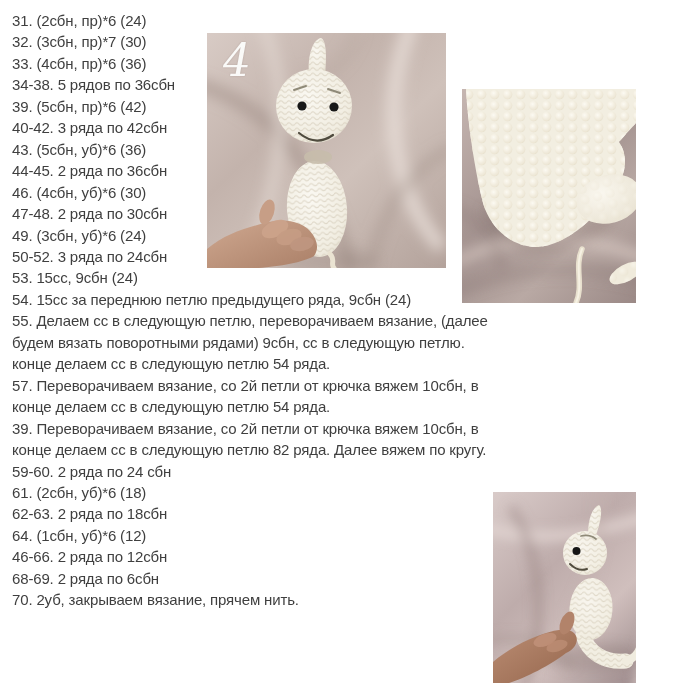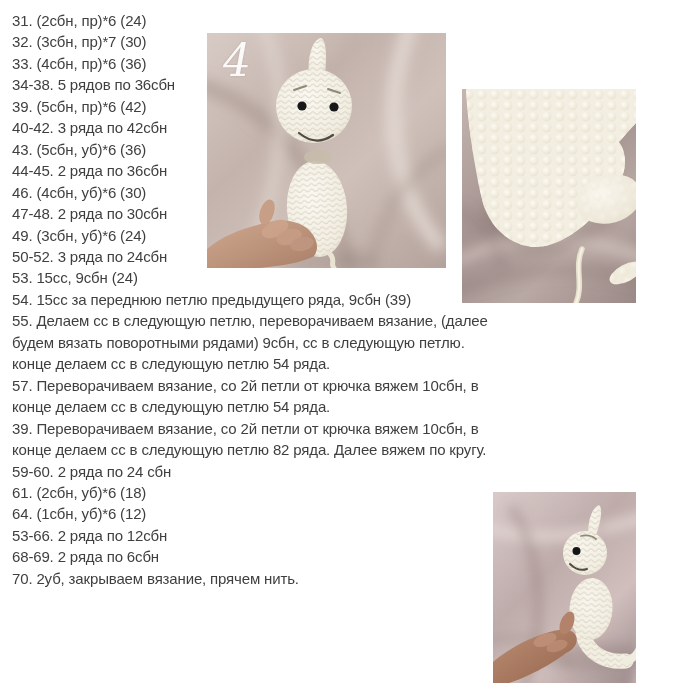--- a/index.html
+++ b/index.html
@@ -40,32 +40,33 @@
       <div class="line">34-38. 5 рядов по 36сбн</div>
       <div class="line">39. (5сбн, пр)*6 (42)</div>
       <div class="line">40-42. 3 ряда по 42сбн</div>
       <div class="line">43. (5сбн, уб)*6 (36)</div>
       <div class="line">44-45. 2 ряда по 36сбн</div>
       <div class="line">46. (4сбн, уб)*6 (30)</div>
       <div class="line">47-48. 2 ряда по 30сбн</div>
       <div class="line">49. (3сбн, уб)*6 (24)</div>
       <div class="line">50-52. 3 ряда по 24сбн</div>
       <div class="line">53. 15сс, 9сбн (24)</div>
-      <div class="line">54. 15сс за переднюю петлю предыдущего ряда, 9сбн (39)</div>
+      <div class="line">54. 15сс за переднюю петлю предыдущего ряда, 9сбн (24)</div>
       <div class="line">55. Делаем сс в следующую петлю, переворачиваем вязание, (далее</div>
       <div class="line">будем вязать поворотными рядами) 9сбн, сс в следующую петлю.</div>
       <div class="line">конце делаем сс в следующую петлю 54 ряда.</div>
       <div class="line">57. Переворачиваем вязание, со 2й петли от крючка вяжем 10сбн, в</div>
       <div class="line">конце делаем сс в следующую петлю 54 ряда.</div>
       <div class="line">39. Переворачиваем вязание, со 2й петли от крючка вяжем 10сбн, в</div>
       <div class="line">конце делаем сс в следующую петлю 82 ряда. Далее вяжем по кругу.</div>
       <div class="line">59-60. 2 ряда по 24 сбн</div>
       <div class="line">61. (2сбн, уб)*6 (18)</div>
+      <div class="line">62-63. 2 ряда по 18сбн</div>
       <div class="line">64. (1сбн, уб)*6 (12)</div>
-      <div class="line">53-66. 2 ряда по 12сбн</div>
+      <div class="line">46-66. 2 ряда по 12сбн</div>
       <div class="line">68-69. 2 ряда по 6сбн</div>
       <div class="line">70. 2уб, закрываем вязание, прячем нить.</div>
     </div>
 
   <figure class="photo p4">
     <svg width="239" height="235" viewBox="0 0 239 235">
       <defs>
         <linearGradient id="bg4" x1="0" y1="0" x2="1" y2="1">
           <stop offset="0" stop-color="#d8cbc5"></stop>
             <stop offset="0.35" stop-color="#c3b3ac"></stop>

